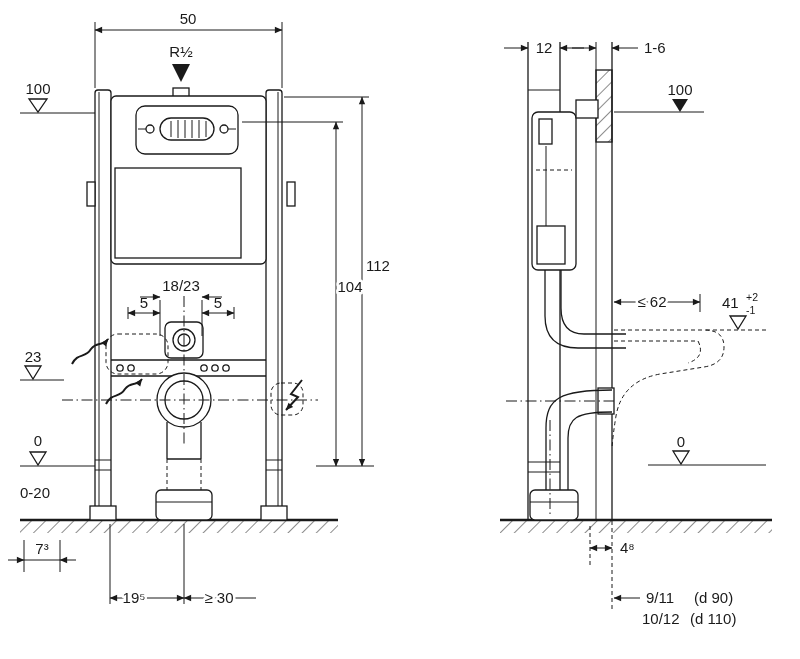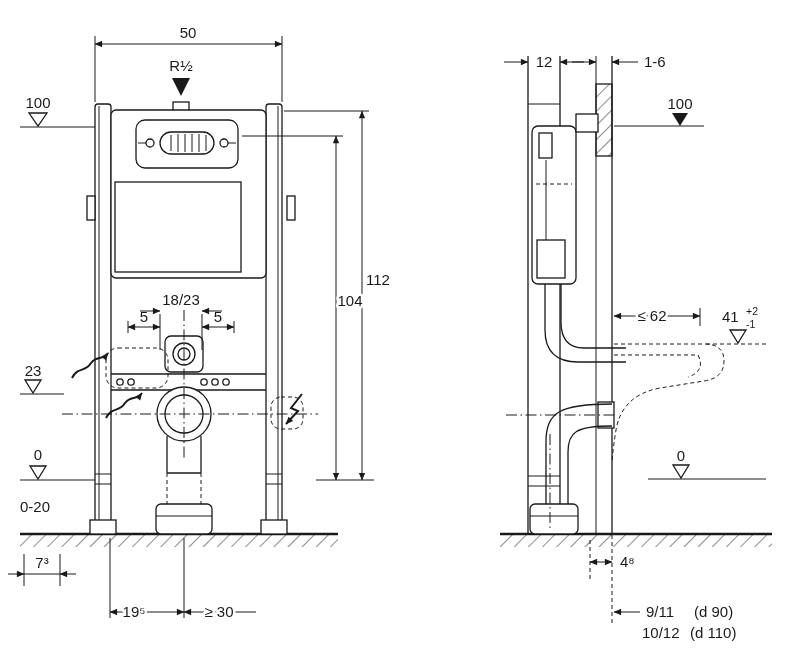--- a/index.html
+++ b/index.html
@@ -1,17 +1,17 @@
 <!DOCTYPE html>
 <html><head>
 <meta charset="utf-8">
 <style>
   html,body{margin:0;padding:0;background:#ffffff;}
   .stage{position:relative;width:800px;height:646px;background:#ffffff;overflow:hidden;
-         font-family:"Liberation Sans",sans-serif;margin-top:14px;}
+         font-family:"Liberation Sans",sans-serif;}
   svg{display:block;}
   .ln{stroke:#1a1a1a;stroke-width:1.3;fill:none;stroke-linecap:butt;}
   .thin{stroke-width:1;}
   .thick{stroke-width:2.6;}
   .wh{fill:#ffffff;}
   .blk{fill:#1a1a1a;stroke:none;}
   .ns{stroke:none;}
   .d2{stroke-dasharray:4 3;}
   .dd{stroke-dasharray:11 3.5 1.5 3.5;}
   .hose{stroke-width:2;}

